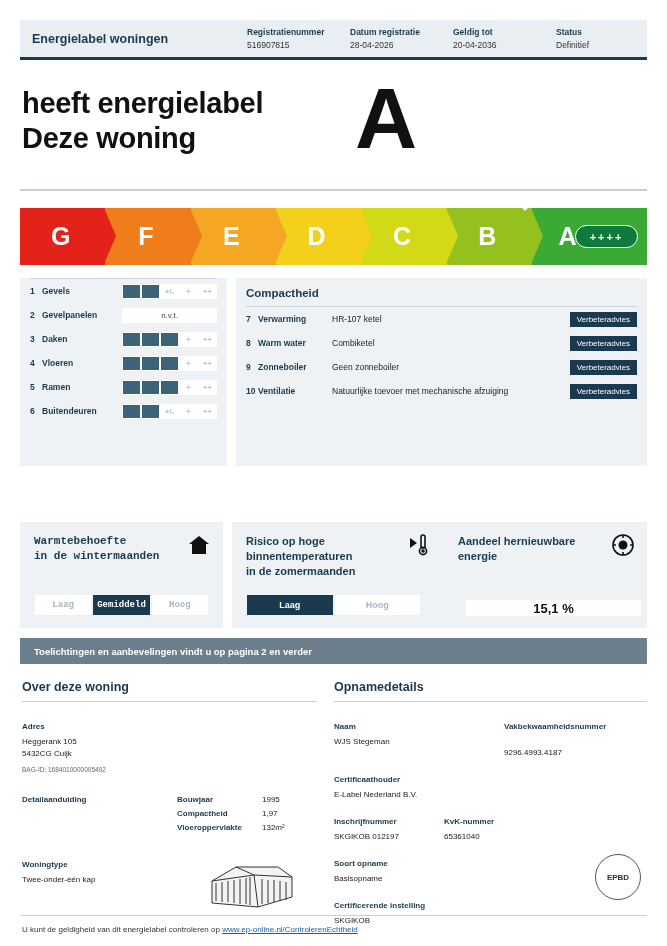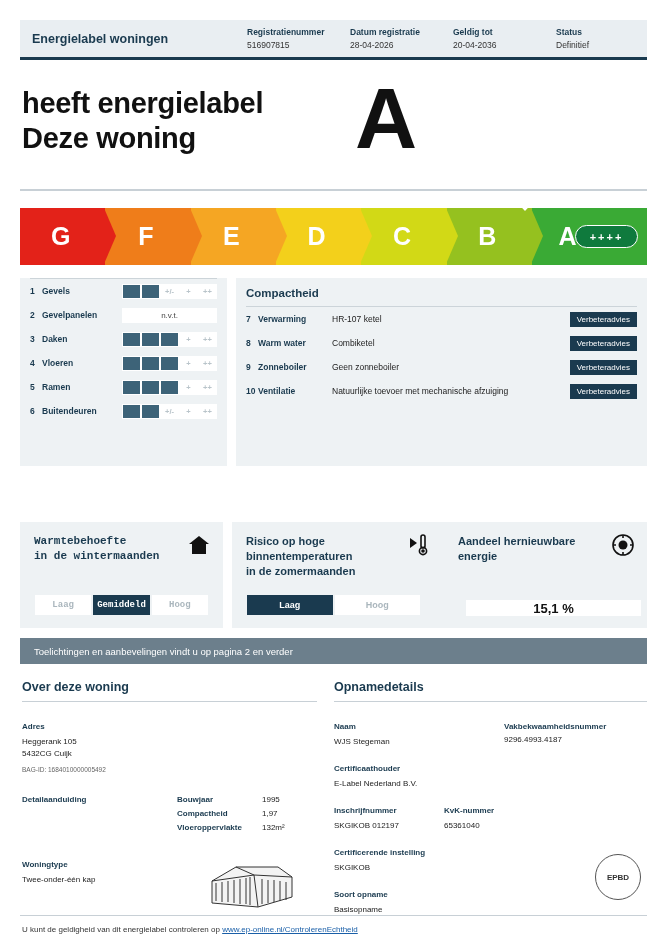--- a/index.html
+++ b/index.html
@@ -156,21 +156,21 @@
     position:absolute; left:14px; bottom:12px; width:175px; height:16px;
     background:#ffffff; display:flex; align-items:center; justify-content:center;
     font-size:13px; font-weight:bold; color:#111;margin-left:8px;
   }
 
   
   .toel {
     position:absolute; left:20px; top:638px; width:627px; height:26px;
     background:#6c7f8c; display:flex; align-items:center;
   }
-  .toel span { font-size:9.5px; font-weight:normal; color:#fff; margin-left:14px; }
+  .toel span { font-size:9.5px; font-weight:bold; color:#fff; margin-left:14px; }
 
   
   .sec-title { font-size:12.5px; font-weight:bold; color:#1a3a4f; }
   #over { position:absolute; left:22px; top:680px; width:295px; }
   #opname { position:absolute; left:334px; top:680px; width:313px; }
   .sec-rule { height:1px; background:#c8d0d6; margin-top:7px; }
 
   .kv { font-size:8px; color:#222; }
   .kb { font-size:8px; font-weight:bold; color:#1a3a4f; }
   .tiny { font-size:6.5px; color:#666; }
@@ -449,48 +449,48 @@
     <div class="sec-title">Opnamedetails</div>
     <div class="sec-rule"></div>
 
     <div style="margin-top:20px; display:flex;">
       <div style="width:170px">
         <div class="kb">Naam</div>
         <div class="kv" style="margin-top:6px">WJS Stegeman</div>
       </div>
       <div style="flex:1">
         <div class="kb">Vakbekwaamheidsnummer</div>
-        <div class="kv" style="margin-top:4px">9296.4993.4187</div>
+        <div class="kv" style="margin-top:17px">9296.4993.4187</div>
       </div>
     </div>
 
     <div style="margin-top:18px">
       <div class="kb">Certificaathouder</div>
       <div class="kv" style="margin-top:6px">E-Label Nederland B.V.</div>
     </div>
 
     <div style="margin-top:18px; display:flex;">
       <div style="width:110px">
         <div class="kb">Inschrijfnummer</div>
         <div class="kv" style="margin-top:6px">SKGIKOB 012197</div>
       </div>
       <div style="flex:1">
         <div class="kb">KvK-nummer</div>
         <div class="kv" style="margin-top:6px">65361040</div>
       </div>
     </div>
 
     <div style="margin-top:18px">
+      <div class="kb">Soort opname</div>
+      <div class="kv" style="margin-top:6px">Basisopname</div>
+    </div>
+
+    <div style="margin-top:18px">
       <div class="kb">Certificerende instelling</div>
       <div class="kv" style="margin-top:6px">SKGIKOB</div>
-    </div>
-
-    <div style="margin-top:18px">
-      <div class="kb">Soort opname</div>
-      <div class="kv" style="margin-top:6px">Basisopname</div>
     </div>
   </div>
 
   <div class="pbdbadge">
     <span>EPBD</span>
   </div>
 
   <div class="footrule"></div>
   <div class="footer">
     <span>U kunt de geldigheid van dit energielabel controleren op </span><a href="#">www.ep-online.nl/ControlerenEchtheid</a>

